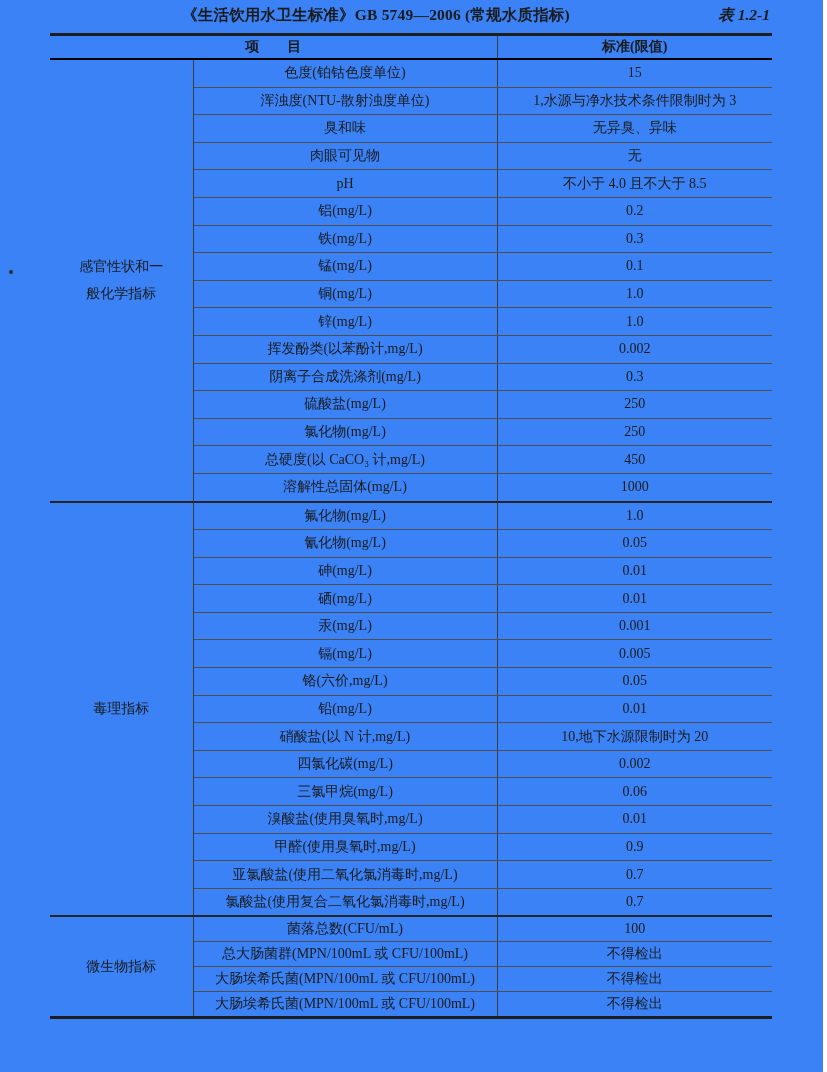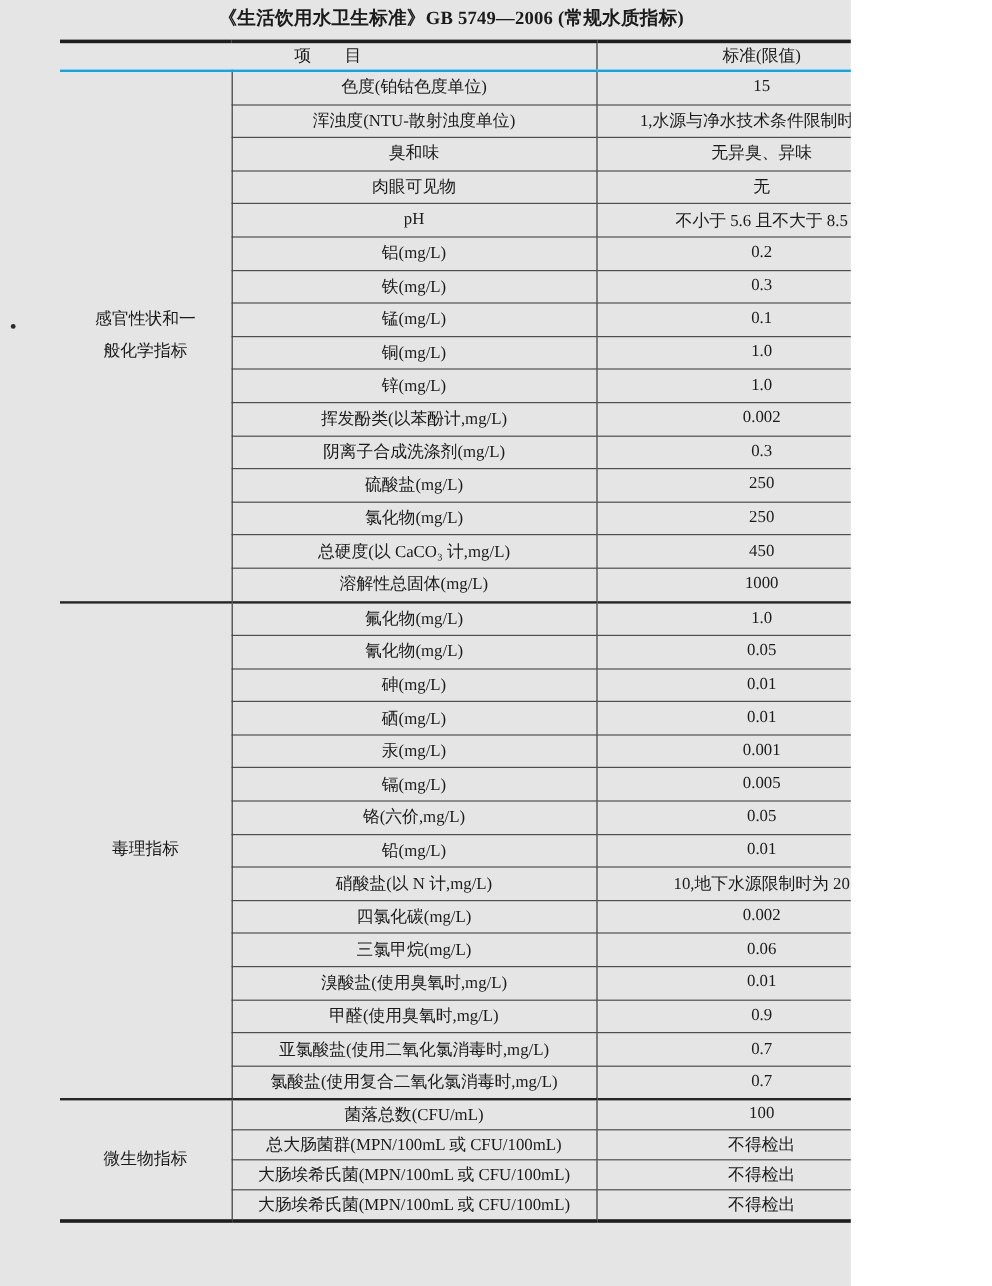--- a/index.html
+++ b/index.html
@@ -4,23 +4,23 @@
 <style>
   html, body {
     margin: 0;
     padding: 0;
     background: #ffffff;
     font-family: "Liberation Serif", "DejaVu Serif", serif;
     color: #1b1b1b;
   }
   .page {
     position: relative;
-    width: 709px;
+    width: 823px;
     height: 1072px;
-    background: #e5e5e5;
+    background: #3b82f6;
     overflow: hidden;
   }
   .title-row {
     position: absolute;
     left: 50px;
     top: 5px;
     width: 722px;
     height: 24px;
   }
   .doc-title {
@@ -65,21 +65,22 @@
     font-size: 14px;
     font-weight: normal;
     text-align: center;
     vertical-align: middle;
     padding: 0 4px;
     overflow: hidden;
   }
   thead th {
     height: 22px;
     border-top: 3px solid #1e1e1e;
-    border-bottom: 2px solid #0ea5e9;
+    border-bottom: 2px solid #000000;
+    font-weight: bold;
   }
   th.th-standard { border-left: 1px solid #3c3c3c; }
   tbody td { height: 26.6px; border-bottom: 1px solid #4e4e4e; }
   tbody tr.micro td { height: 23.9px; }
   td.cat {
     border-right: 1px solid #3c3c3c;
     white-space: pre-line;
     line-height: 1.95;
   }
   td.item { border-right: 1px solid #3c3c3c; }
@@ -124,21 +125,21 @@
         <tr>
           <td class="item">臭和味</td>
           <td class="val">无异臭、异味</td>
         </tr>
         <tr>
           <td class="item">肉眼可见物</td>
           <td class="val">无</td>
         </tr>
         <tr>
           <td class="item">pH</td>
-          <td class="val">不小于 5.6 且不大于 8.5</td>
+          <td class="val">不小于 4.0 且不大于 8.5</td>
         </tr>
         <tr>
           <td class="item">铝(mg/L)</td>
           <td class="val">0.2</td>
         </tr>
         <tr>
           <td class="item">铁(mg/L)</td>
           <td class="val">0.3</td>
         </tr>
         <tr>

